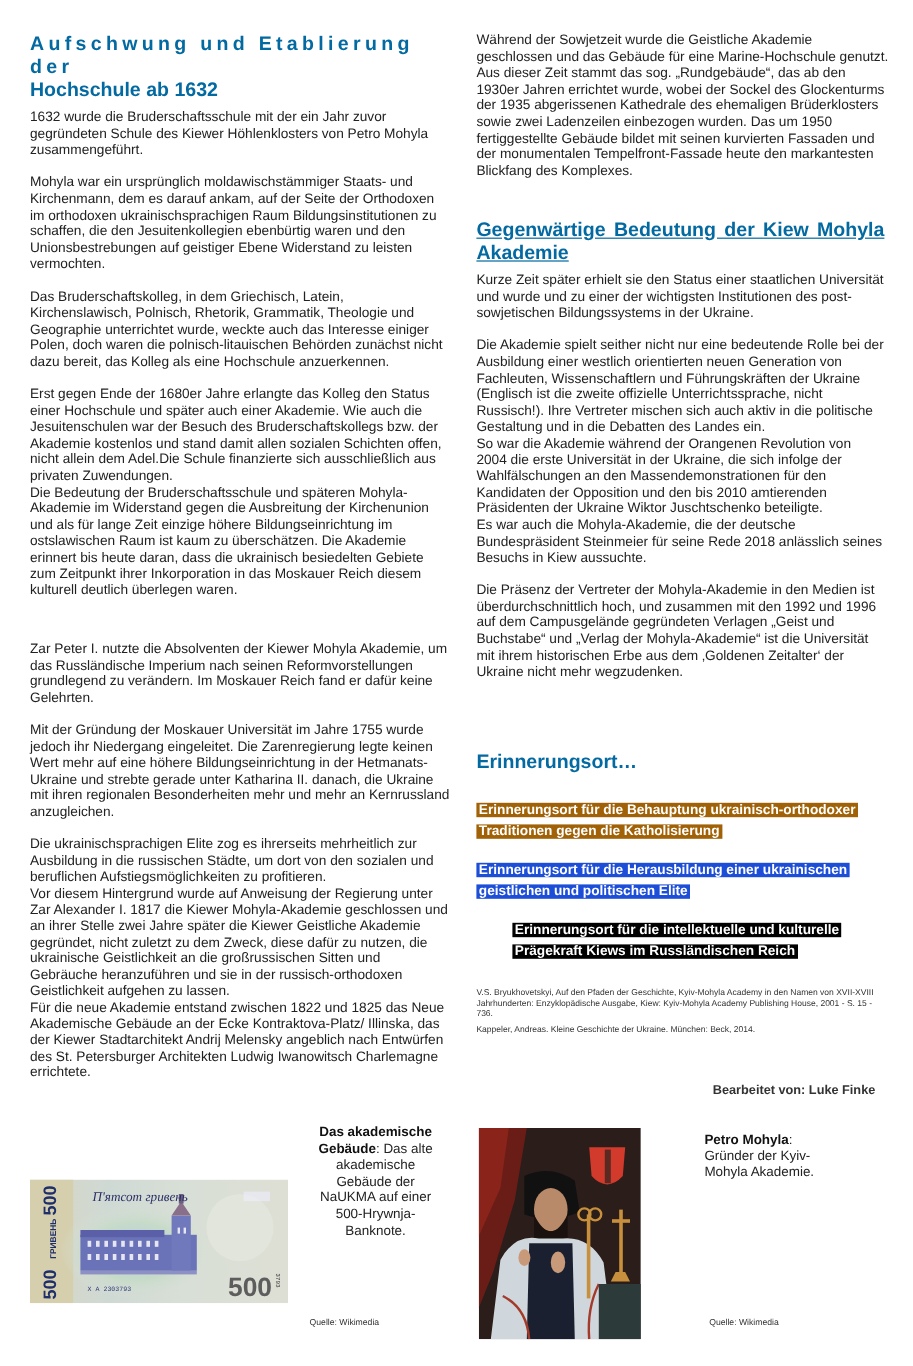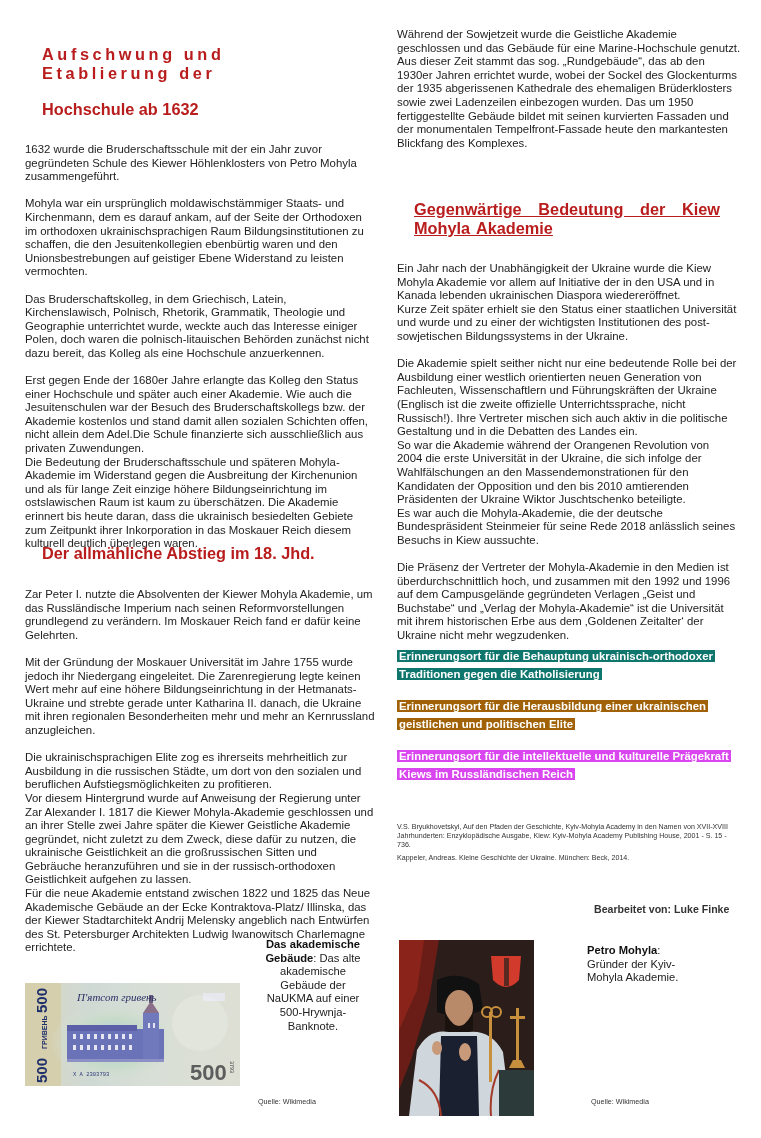--- a/index.html
+++ b/index.html
@@ -6,21 +6,21 @@
     body {
       width: 761px; height: 1138px; position: relative; overflow: hidden;
       font-family: "Liberation Sans", sans-serif; color: #1a1a1a;
     }
     .col { position: absolute; top: 0; width: 350px; }
     .col-left { left: 25px; }
     .col-right { left: 397px; }
     h2 {
       font-family: "Liberation Sans", sans-serif;
       font-weight: bold; font-size: 16.3px; line-height: 19px;
-      margin: 17px; color: #b91c1c;
+      margin: 0; color: #0369a1;
     }
     p {
       font-size: 11.4px; line-height: 13.6px; margin: 0; color: #222;
     }
     .title-spaced { letter-spacing: 3.4px; }
     .justify { text-align: justify; text-align-last: left; }
     .gap { height: 13.6px; }
     .hl-block { margin-bottom: 14px; }
     .hl {
       background: #0a3ea6; color: #ffffff; font-weight: bold;
@@ -47,55 +47,54 @@
     <div class="gap"></div>
     <p>Mohyla war ein ursprünglich moldawischstämmiger Staats- und Kirchenmann, dem es darauf ankam, auf der Seite der Orthodoxen im orthodoxen ukrainischsprachigen Raum Bildungsinstitutionen zu schaffen, die den Jesuitenkollegien ebenbürtig waren und den Unionsbestrebungen auf geistiger Ebene Widerstand zu leisten vermochten.</p>
     <div class="gap"></div>
     <p>Das Bruderschaftskolleg, in dem Griechisch, Latein, Kirchenslawisch, Polnisch, Rhetorik, Grammatik, Theologie und Geographie unterrichtet wurde, weckte auch das Interesse einiger Polen, doch waren die polnisch-litauischen Behörden zunächst nicht dazu bereit, das Kolleg als eine Hochschule anzuerkennen.</p>
     <div class="gap"></div>
     <p>Erst gegen Ende der 1680er Jahre erlangte das Kolleg den Status einer Hochschule und später auch einer Akademie. Wie auch die Jesuitenschulen war der Besuch des Bruderschaftskollegs bzw. der Akademie kostenlos und stand damit allen sozialen Schichten offen, nicht allein dem Adel.Die Schule finanzierte sich ausschließlich aus privaten Zuwendungen.</p>
     <p>Die Bedeutung der Bruderschaftsschule und späteren Mohyla-Akademie im Widerstand gegen die Ausbreitung der Kirchenunion und als für lange Zeit einzige höhere Bildungseinrichtung im ostslawischen Raum ist kaum zu überschätzen. Die Akademie erinnert bis heute daran, dass die ukrainisch besiedelten Gebiete zum Zeitpunkt ihrer Inkorporation in das Moskauer Reich diesem kulturell deutlich überlegen waren.</p>
   </div>
 
   <div style="position:absolute; top:527px; width:350px;">
-    <h2>Der allmähliche Abstieg im 18. Jhd.</h2>
     <div style="height:8px"></div>
     <p>Zar Peter I. nutzte die Absolventen der Kiewer Mohyla Akademie, um das Russländische Imperium nach seinen Reformvorstellungen grundlegend zu verändern. Im Moskauer Reich fand er dafür keine Gelehrten.</p>
     <div class="gap"></div>
     <p>Mit der Gründung der Moskauer Universität im Jahre 1755 wurde jedoch ihr Niedergang eingeleitet. Die Zarenregierung legte keinen Wert mehr auf eine höhere Bildungseinrichtung in der Hetmanats-Ukraine und strebte gerade unter Katharina II. danach, die Ukraine mit ihren regionalen Besonderheiten mehr und mehr an Kernrussland anzugleichen.</p>
     <div class="gap"></div>
     <p>Die ukrainischsprachigen Elite zog es ihrerseits mehrheitlich zur Ausbildung in die russischen Städte, um dort von den sozialen und beruflichen Aufstiegsmöglichkeiten zu profitieren.</p>
     <p>Vor diesem Hintergrund wurde auf Anweisung der Regierung unter Zar Alexander I. 1817 die Kiewer Mohyla-Akademie geschlossen und an ihrer Stelle zwei Jahre später die Kiewer Geistliche Akademie gegründet, nicht zuletzt zu dem Zweck, diese dafür zu nutzen, die ukrainische Geistlichkeit an die großrussischen Sitten und Gebräuche heranzuführen und sie in der russisch-orthodoxen Geistlichkeit aufgehen zu lassen.</p>
     <p>Für die neue Akademie entstand zwischen 1822 und 1825 das Neue Akademische Gebäude an der Ecke Kontraktova-Platz/ Illinska, das der Kiewer Stadtarchitekt Andrij Melensky angeblich nach Entwürfen des St. Petersburger Architekten Ludwig Iwanowitsch Charlemagne errichtete.</p>
   </div>
 </div>
 
 <div class="col col-right">
   <div style="position:absolute; top:28px; width:345px;">
     <p>Während der Sowjetzeit wurde die Geistliche Akademie geschlossen und das Gebäude für eine Marine-Hochschule genutzt.  Aus dieser Zeit stammt das sog. „Rundgebäude“, das ab den 1930er Jahren errichtet wurde, wobei der Sockel des Glockenturms der 1935 abgerissenen Kathedrale des ehemaligen Brüderklosters sowie zwei Ladenzeilen einbezogen wurden. Das um 1950 fertiggestellte Gebäude bildet mit seinen kurvierten Fassaden und der monumentalen Tempelfront-Fassade heute den markantesten Blickfang des Komplexes.</p>
   </div>
 
   <div style="position:absolute; top:183px; width:340px;">
     <h2 class="justify" style="word-spacing:2px;text-decoration:underline;">Gegenwärtige Bedeutung der Kiew Mohyla Akademie</h2>
     <div style="height:7px"></div>
-    <p>Ein Jahr nach der Unabhängigkeit der Ukraine wurde die Kiew Mohyla Akademie vor allem auf Initiative der in den USA und in Kanada lebenden ukrainischen Diaspora wiedereröffnet.</p>
     <p>Kurze Zeit später erhielt sie den Status einer staatlichen Universität und wurde und zu einer der wichtigsten Institutionen des post-sowjetischen Bildungssystems in der Ukraine.</p>
     <div class="gap"></div>
     <p>Die Akademie spielt seither nicht nur eine bedeutende Rolle bei der Ausbildung einer westlich orientierten neuen Generation von Fachleuten, Wissenschaftlern und Führungskräften der Ukraine (Englisch ist die zweite offizielle Unterrichtssprache, nicht Russisch!). Ihre Vertreter mischen sich auch aktiv in die politische Gestaltung und in die Debatten des Landes ein.</p>
     <p>So war die Akademie während der Orangenen Revolution von 2004 die erste Universität in der Ukraine, die sich infolge der Wahlfälschungen an den Massendemonstrationen für den Kandidaten der Opposition und den bis 2010 amtierenden Präsidenten der Ukraine Wiktor Juschtschenko beteiligte.</p>
     <p>Es war auch die Mohyla-Akademie, die der deutsche Bundespräsident Steinmeier für seine Rede 2018 anlässlich seines Besuchs in Kiew aussuchte.</p>
     <div class="gap"></div>
     <p>Die Präsenz der Vertreter der Mohyla-Akademie in den Medien ist überdurchschnittlich hoch, und zusammen mit den 1992 und 1996 auf dem Campusgelände gegründeten Verlagen „Geist und Buchstabe“ und „Verlag der Mohyla-Akademie“ ist die Universität mit ihrem historischen Erbe aus dem ‚Goldenen Zeitalter‘ der Ukraine nicht mehr wegzudenken.</p>
   </div>
 
   <div style="position:absolute; top:626px; width:345px;">
+    <h2>Erinnerungsort…</h2>
     <div style="height:20px"></div>
-    <div class="hl-block"><span class="hl" style="background: #0f766e;">Erinnerungsort für die Behauptung ukrainisch-orthodoxer Traditionen gegen die Katholisierung</span></div>
-    <div class="hl-block"><span class="hl" style="background: #a16207;">Erinnerungsort für die Herausbildung einer ukrainischen geistlichen und politischen Elite</span></div>
-    <div class="hl-block"><span class="hl" style="background: #d946ef;">Erinnerungsort für die intellektuelle und kulturelle Prägekraft Kiews im Russländischen Reich</span></div>
+    <div class="hl-block"><span class="hl" style="background: #a16207;">Erinnerungsort für die Behauptung ukrainisch-orthodoxer Traditionen gegen die Katholisierung</span></div>
+    <div class="hl-block"><span class="hl" style="background: #1d4ed8;">Erinnerungsort für die Herausbildung einer ukrainischen geistlichen und politischen Elite</span></div>
+    <div class="hl-block"><span class="hl" style="background: #000000; margin-left: 30px;">Erinnerungsort für die intellektuelle und kulturelle Prägekraft Kiews im Russländischen Reich</span></div>
   </div>
 
   <div class="refs" style="position:absolute; top:823px; width:340px;">
     <p>V.S. Bryukhovetskyi, Auf den Pfaden der Geschichte, Kyiv-Mohyla Academy in den Namen von XVII-XVIII Jahrhunderten: Enzyklopädische Ausgabe, Kiew: Kyiv-Mohyla Academy Publishing House, 2001 - S. 15 - 736.</p>
     <div style="height:3px"></div>
     <p>Kappeler, Andreas. Kleine Geschichte der Ukraine. München: Beck, 2014.</p>
   </div>
 </div>
 
 <div class="credit" style="left:594px; top:903px;font-weight:bold;">Bearbeitet von: Luke Finke</div>

